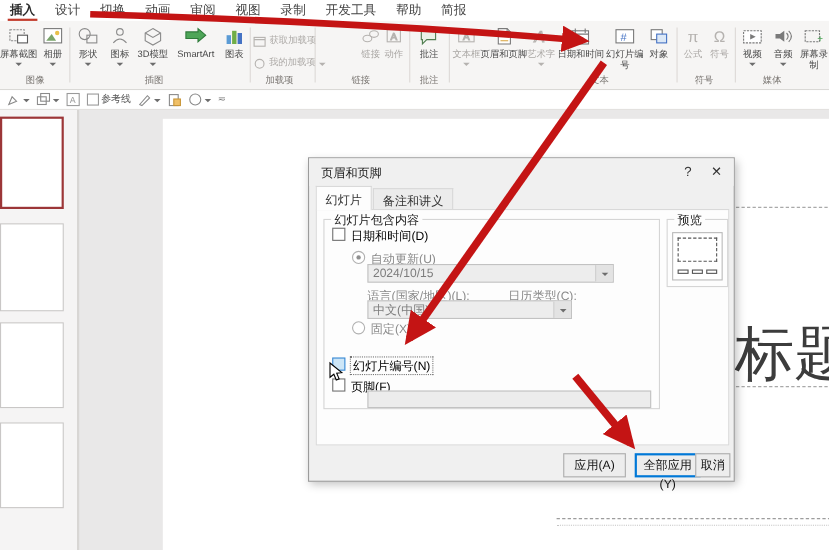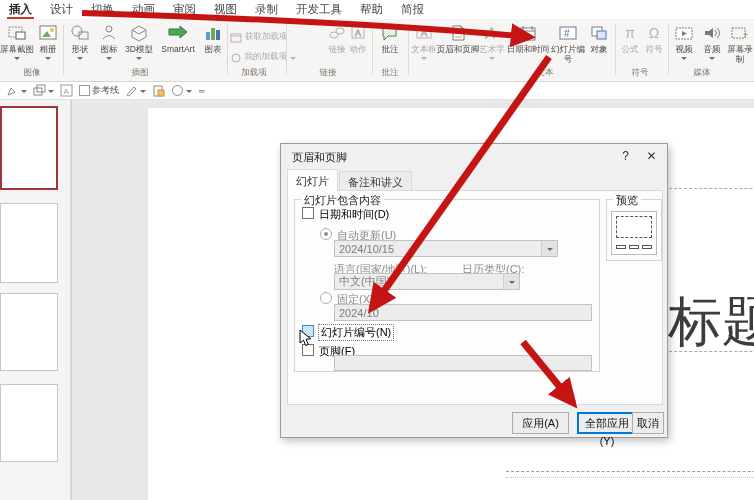--- a/index.html
+++ b/index.html
@@ -444,23 +444,20 @@
       <span class="dd">
           <span class="caret"></span>
         </span>
     </div>
 
     <div class="ctl-row lbl-dis" style="left:32px;top:101px">
       <span class="radio"></span>
       <span>固定(X)</span>
     </div>
 
-    <div class="dinput" style="left:46px;top:113px;width:258px">
-      <span>2024/10</span>
-    </div>
 
     <div class="ctl-row" style="left:14px;top:134px">
       <span class="cb hl"></span>
       <span class="focusbox">幻灯片编号(N)</span>
     </div>
 
     <div class="ctl-row" style="left:14px;top:153px">
       <span class="cb"></span>
       <span>页脚(F)</span>
     </div>

